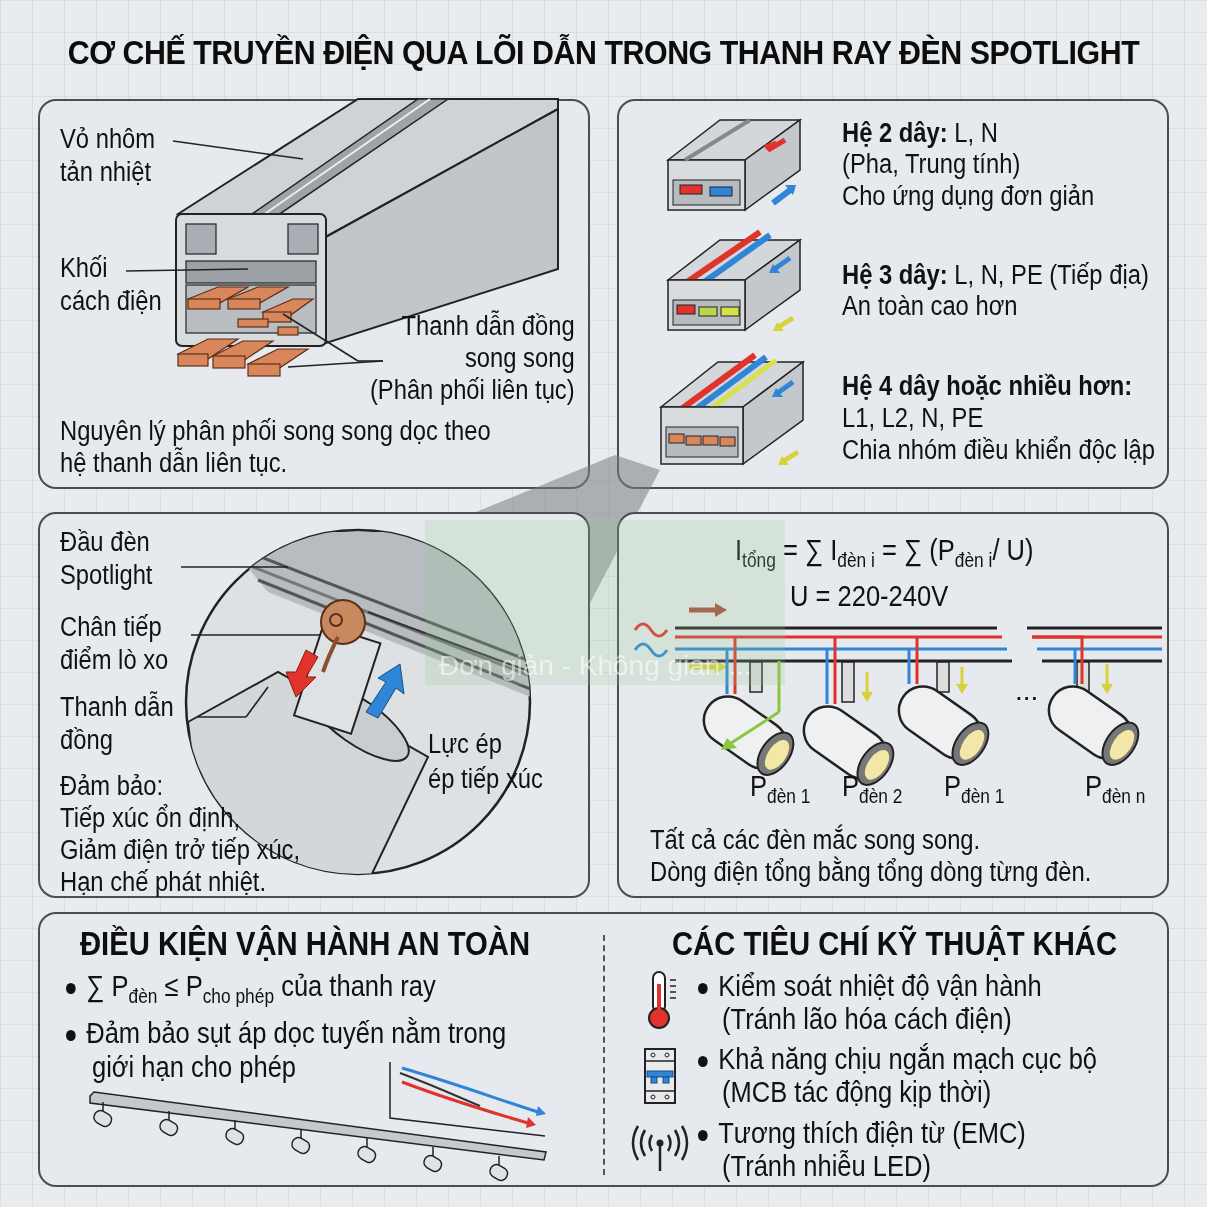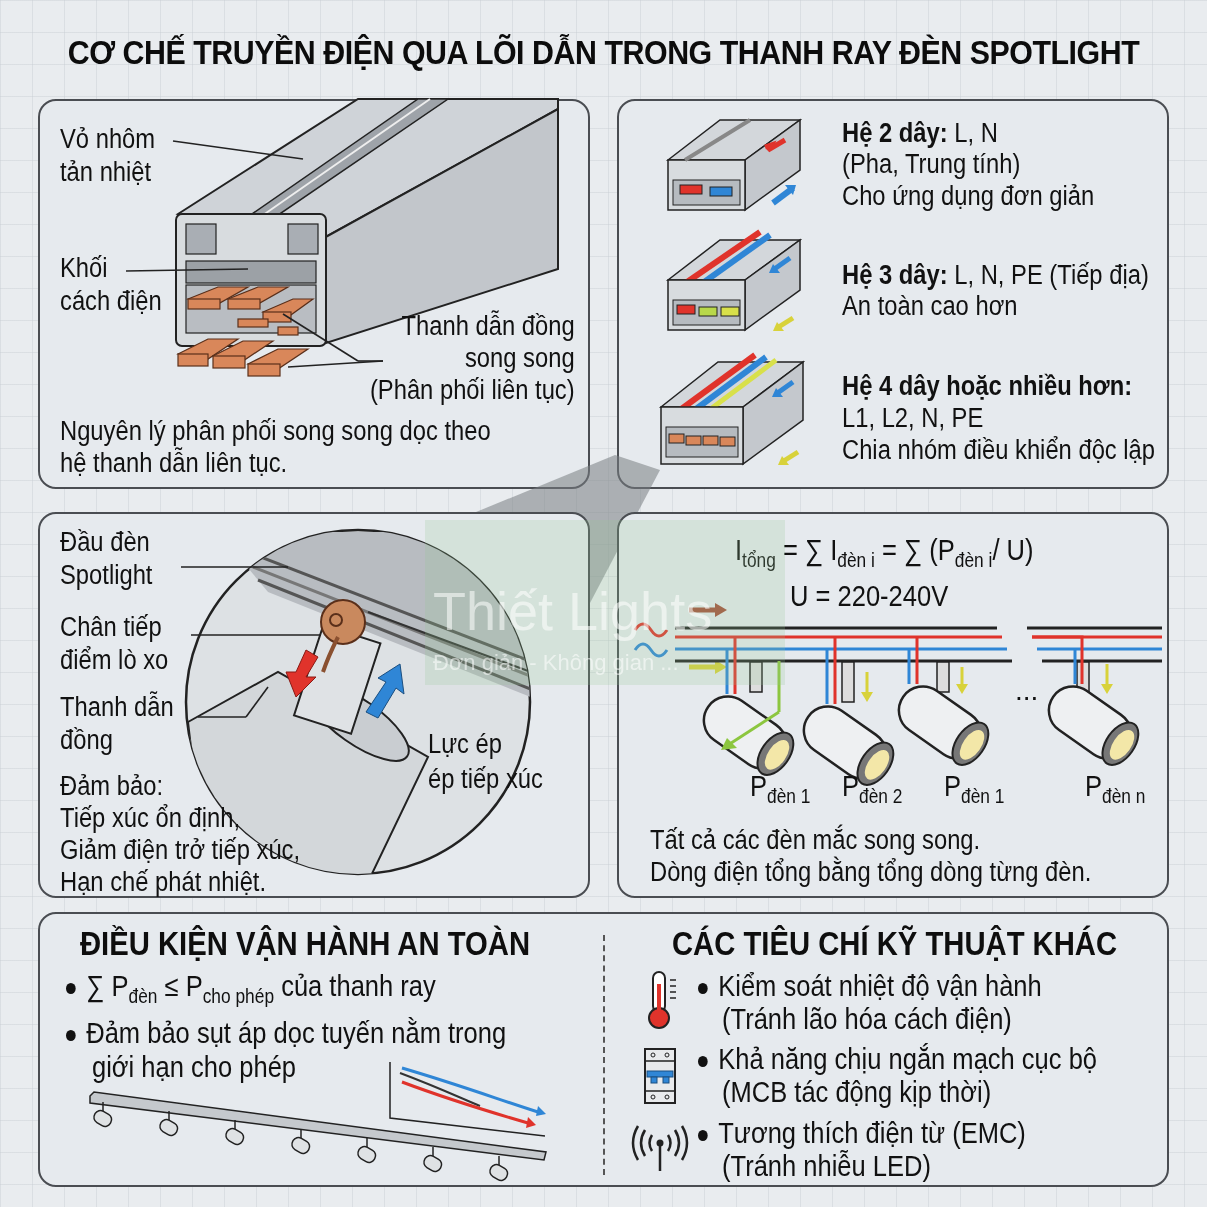--- a/index.html
+++ b/index.html
@@ -285,22 +285,21 @@
 </svg>
 
 <div class="txt" style="left:750px; top:770px; font-size:29px;"><span>P</span><span class="sub">đèn 1</span></div>
 <div class="txt" style="left:842px; top:770px; font-size:29px;"><span>P</span><span class="sub">đèn 2</span></div>
 <div class="txt" style="left:944px; top:770px; font-size:29px;"><span>P</span><span class="sub">đèn 1</span></div>
 <div class="txt" style="left:1085px; top:770px; font-size:29px;"><span>P</span><span class="sub">đèn n</span></div>
 <div class="txt" style="left:650px; top:824px;">Tất cả các đèn mắc song song.</div>
 <div class="txt" style="left:650px; top:856px;">Dòng điện tổng bằng tổng dòng từng đèn.</div>
 
 <div class="watermark">
-  <div class="wm-text" style="left:8px; top:60px; font-size:54px;">Thiết Lights</div>
-  <div class="wm-text" style="left:8px; top:130px; font-size:22px;">Đơn giản - Không gian ...</div>
+  <div class="wm-text" style="left:14px; top:130px; font-size:28px;">Đơn giản - Không gian ...</div>
 </div>
 
 <div class="panel" style="left:38px; top:912px; width:1131px; height:275px;"></div>
 <div style="position:absolute; left:603px; top:935px; height:240px; border-left:2px dashed #555;"></div>
 
 <div class="section-h" style="left:80px; top:924px;">ĐIỀU KIỆN VẬN HÀNH AN TOÀN</div>
 <div class="txt" style="left:66px; top:970px; font-size:29px;">
   <span class="bullet-dot"></span><span>∑ P</span><span class="sub">đèn</span><span> ≤ P</span><span class="sub">cho phép</span><span> của thanh ray</span>
 </div>
 <div class="txt" style="left:66px; top:1017px; font-size:29px;">

